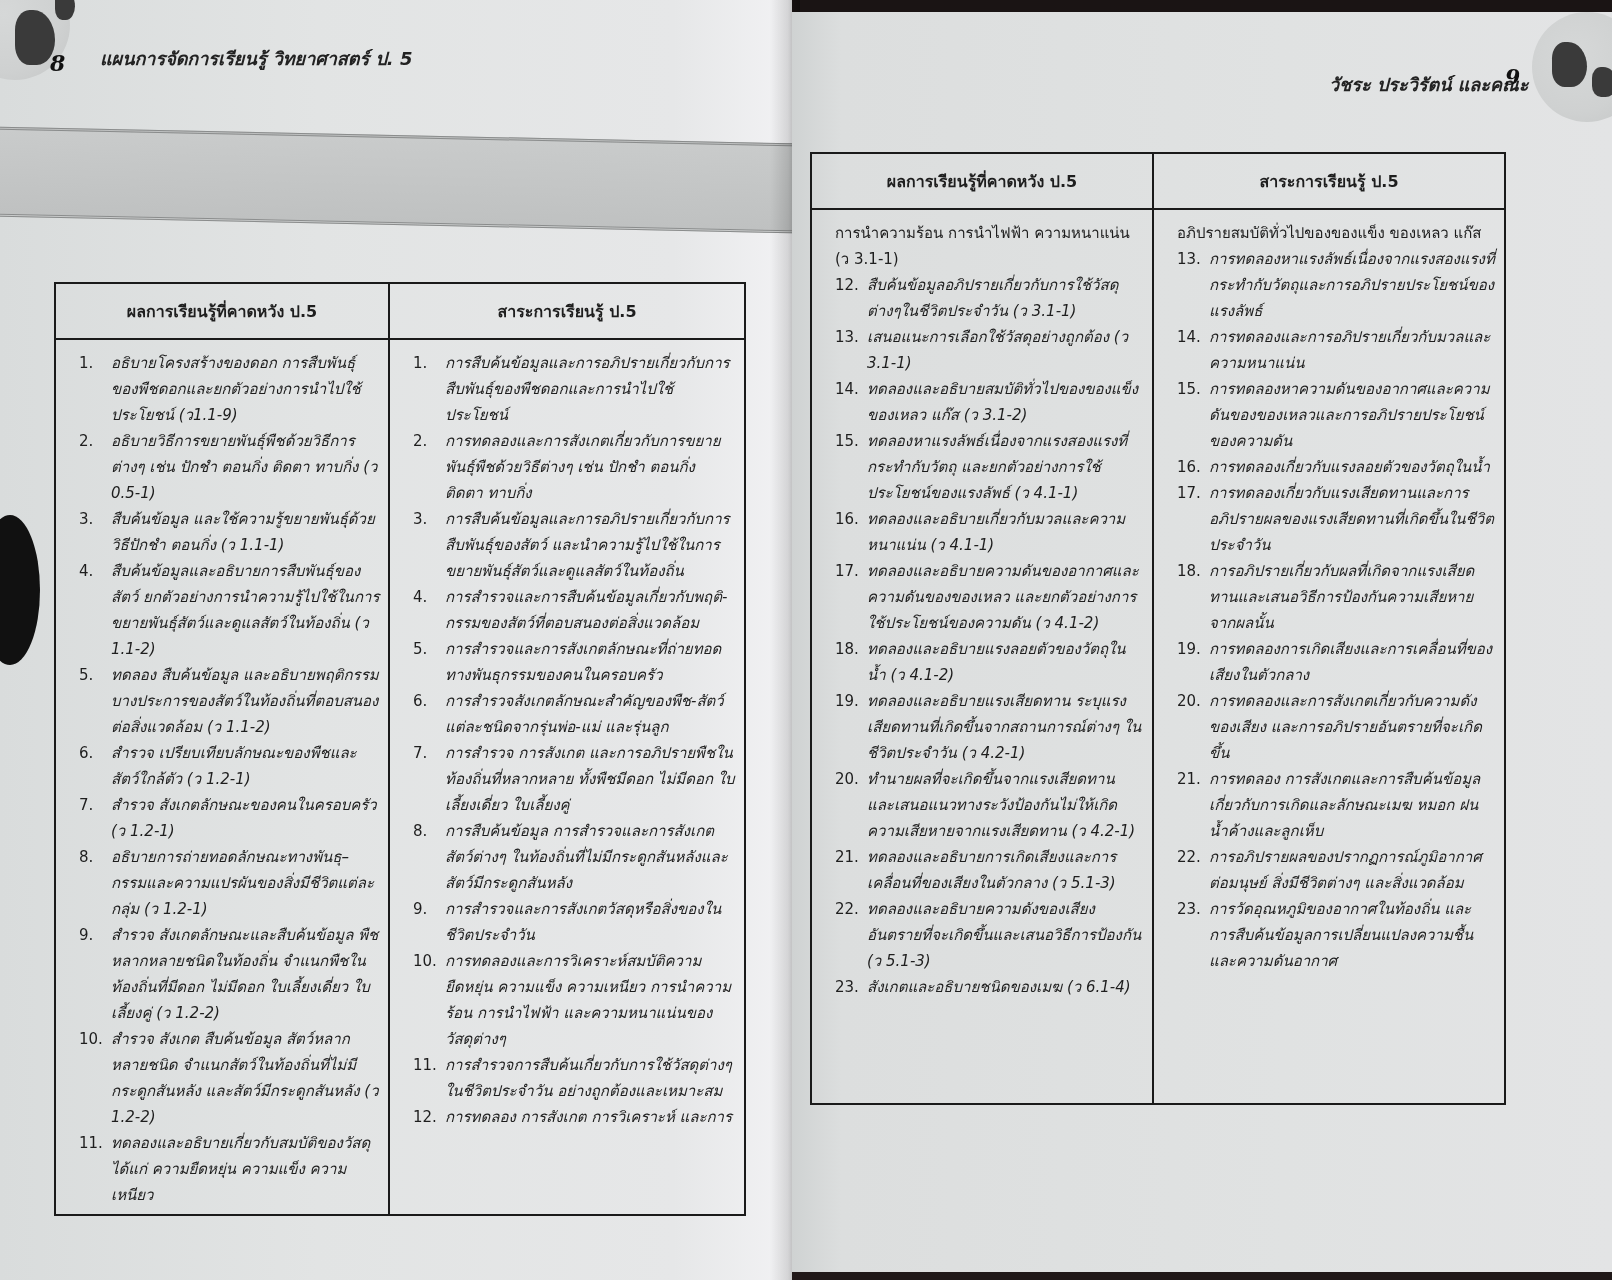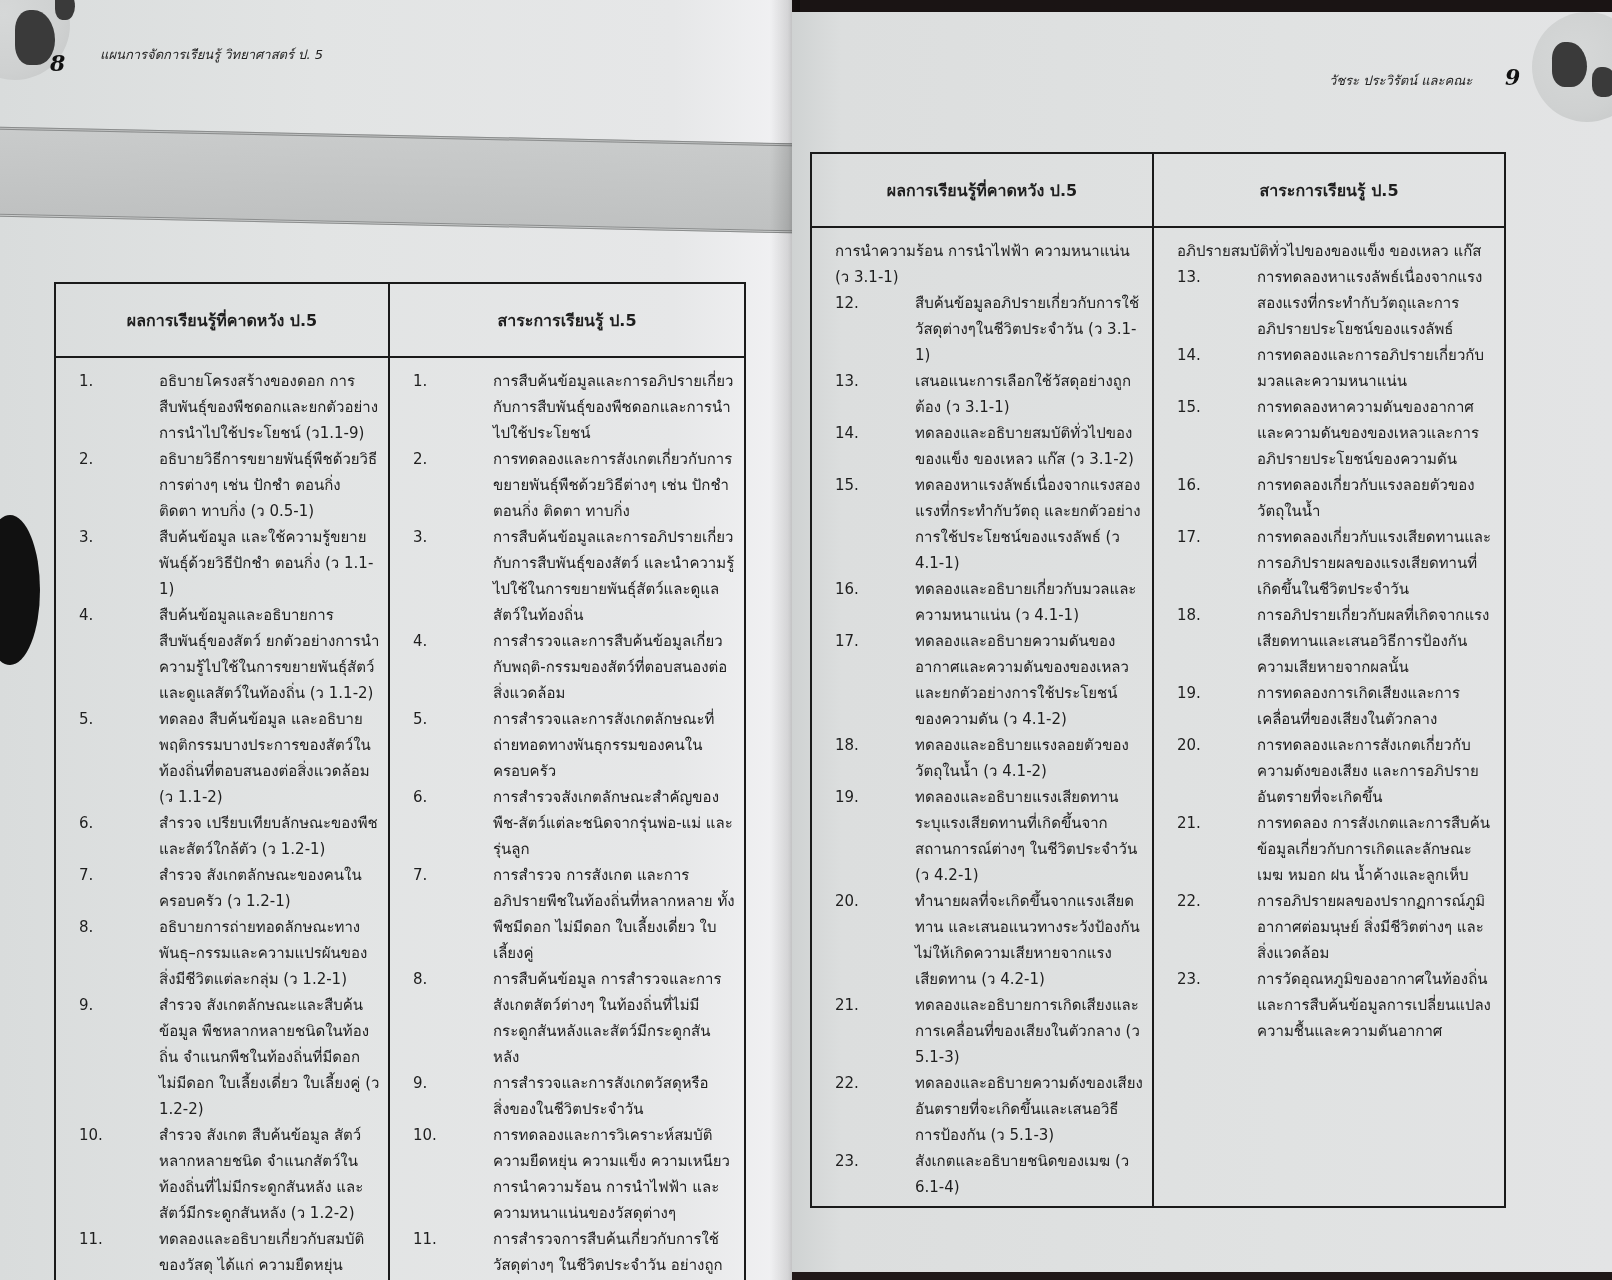--- a/index.html
+++ b/index.html
@@ -9,41 +9,41 @@
   .page { position: absolute; top: 0; height: 1280px; overflow: hidden; }
   .page-left { left: 0; width: 792px; background: linear-gradient(90deg, #d9dcdc 0%, #e2e4e4 40%, #e6e7e8 85%, #f2f2f4 100%); }
   .page-right { left: 792px; width: 820px; top: 12px; height: 1262px; background: linear-gradient(90deg, #cfd2d2 0%, #dcdede 6%, #e0e2e2 60%, #e3e4e5 100%); }
 
   .globe { position: absolute; width: 110px; height: 110px; border-radius: 50%; background: radial-gradient(circle at 40% 40%, #d6d8d8 0%, #cfd1d1 60%, #c4c6c6 100%); }
   .globe-left { left: -40px; top: -30px; }
   .globe-right { right: -30px; top: 0px; }
   .land { position: absolute; background: #3a3a3a; border-radius: 40% 60% 50% 40%; }
 
   .page-num { position: absolute; font-family: "DejaVu Serif", serif; font-style: italic; font-weight: bold; font-size: 22px; color: #111; }
-  .running-head { position: absolute; font-size: 13px; font-style: italic; color: #222; }
+  .running-head { position: absolute; font-size: 18px; font-style: italic; color: #222; font-weight: bold; }
 
   .banner { position: absolute; left: 0; top: 135px; width: 792px; height: 90px; background: linear-gradient(180deg, #c9cbcb 0%, #bfc1c1 100%); border-top: 3px double #8a8c8c; border-bottom: 3px double #8a8c8c; transform: skewY(1.2deg); }
   .banner-title { position: absolute; left: 95px; top: 150px; font-size: 25px; color: #161616; letter-spacing: 0.5px; }
 
   table.doc { position: absolute; border-collapse: collapse; table-layout: fixed; background: transparent; }
-  table.doc th { border: 2px solid #1a1a1a; font-weight: bold; font-size: 16px; height: 74px; vertical-align: middle; }
+  table.doc th { border: 2px solid #1a1a1a; font-weight: bold; font-size: 16px; height: 56px; vertical-align: middle; }
   table.doc td { border: 2px solid #1a1a1a; vertical-align: top; padding: 10px 8px 6px 23px; font-size: 15px; line-height: 26px; }
   .left-table { left: 54px; top: 282px; width: 690px; }
   .left-table col.c1 { width: 334px; }
   .left-table col.c2 { width: 356px; }
   .left-table td { height: 850px; }
   .right-table { left: 18px; top: 140px; width: 694px; }
   .right-table col.c1 { width: 342px; }
   .right-table col.c2 { width: 352px; }
   .right-table td { height: 895px; }
 
   ol.items { list-style: none; }
-  ol.items li { display: flex; gap: 48px; }
+  ol.items li { display: flex; }
   ol.items li .n { flex: 0 0 32px; }
-  ol.items li .t { flex: 1; }
+  ol.items li .t { flex: 1; font-style: italic; }
   .cont { display: block; }
 
   .binding-shadow { position: absolute; left: 770px; top: 0; width: 30px; height: 1280px; background: linear-gradient(90deg, rgba(0,0,0,0) 0%, rgba(0,0,0,0.12) 60%, rgba(0,0,0,0.35) 100%); }
   .blob { position: absolute; left: -20px; top: 515px; width: 60px; height: 150px; background: #111; border-radius: 50%; }
   .bottom-strip { position: absolute; left: 792px; bottom: 0; width: 820px; height: 8px; background: #201818; }
 </style>
 </head>
 <body>
 
 <div class="page page-left">

